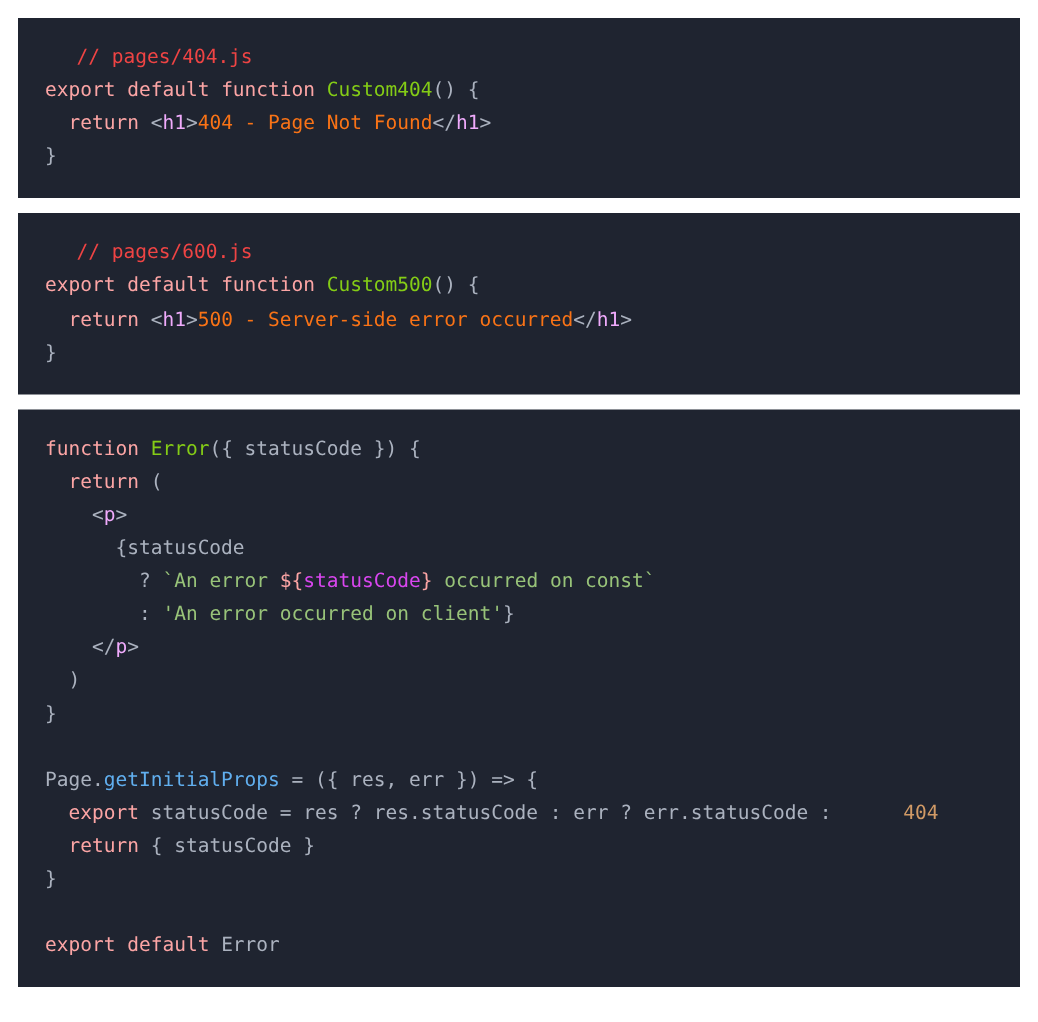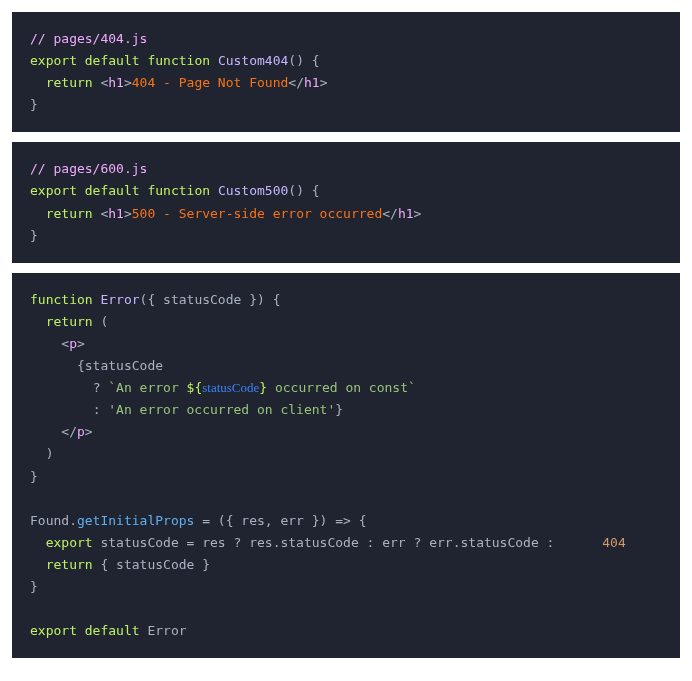--- a/index.html
+++ b/index.html
@@ -15,28 +15,28 @@
     color: #abb2bf;
     padding: 16px 18px;
     border-radius: 0;
     margin-bottom: 10px;
     overflow-x: auto;
   }
   .code-block pre {
     margin: 0;
     font-family: inherit;
   }
-  .tok-comment { color: #f0abfc; font-style: normal; }
-  .tok-keyword { color: #bef264; }
-  .tok-func { color: #c4b5fd; }
+  .tok-comment { color: #ef4444; font-style: normal; margin-left: 21px; }
+  .tok-keyword { color: #fca5a5; }
+  .tok-func { color: #84cc16; }
   .tok-tag { color: #f0abfc; }
   .tok-punct { color: #abb2bf; }
   .tok-plain { color: #f97316; }
   .tok-string { color: #98c379; }
-  .tok-strvar { color: #3b82f6; font-family: Liberation Serif, serif; }
+  .tok-strvar { color: #d946ef; }
   .tok-num { color: #d19a66; margin-left: 40px; }
   .tok-prop { color: #61afef; }
 </style>
 </head>
 <body>
 
 <div class="code-block">
 <pre><span class="tok-comment">// pages/404.js</span>
 <span class="tok-keyword">export</span> <span class="tok-keyword">default</span> <span class="tok-keyword">function</span> <span class="tok-func">Custom404</span><span class="tok-punct">()</span><span class="tok-punct"> {</span>
   <span class="tok-keyword">return</span><span class="tok-punct"> &lt;</span><span class="tok-tag">h1</span><span class="tok-punct">&gt;</span><span class="tok-plain">404 - Page Not Found</span><span class="tok-punct">&lt;/</span><span class="tok-tag">h1</span><span class="tok-punct">&gt;</span>
@@ -54,19 +54,19 @@
 <pre><span class="tok-keyword">function</span><span class="tok-func"> Error</span><span class="tok-punct">({ statusCode }) {</span>
   <span class="tok-keyword">return</span><span class="tok-punct"> (</span>
     <span class="tok-punct">&lt;</span><span class="tok-tag">p</span><span class="tok-punct">&gt;</span>
       <span class="tok-punct">{statusCode</span>
         <span class="tok-punct">? </span><span class="tok-string">`</span><span class="tok-string">An error </span><span class="tok-keyword">${</span><span class="tok-strvar">statusCode</span><span class="tok-keyword">}</span><span class="tok-string"> occurred on const</span><span class="tok-string">`</span>
         <span class="tok-punct">: </span><span class="tok-string">'An error occurred on client'</span><span class="tok-punct">}</span>
     <span class="tok-punct">&lt;/</span><span class="tok-tag">p</span><span class="tok-punct">&gt;</span>
   <span class="tok-punct">)</span>
 <span class="tok-punct">}</span>
 
-<span class="tok-punct">Found.</span><span class="tok-prop">getInitialProps</span><span class="tok-punct"> = ({ res, err }) =&gt; {</span>
+<span class="tok-punct">Page.</span><span class="tok-prop">getInitialProps</span><span class="tok-punct"> = ({ res, err }) =&gt; {</span>
   <span class="tok-keyword">export</span><span class="tok-punct"> statusCode = res ? res.statusCode : err ? err.statusCode : </span><span class="tok-num">404</span>
   <span class="tok-keyword">return</span><span class="tok-punct"> { statusCode }</span>
 <span class="tok-punct">}</span>
 
 <span class="tok-keyword">export</span> <span class="tok-keyword">default</span><span class="tok-punct"> Error</span></pre>
 </div>
 
 </body></html>

